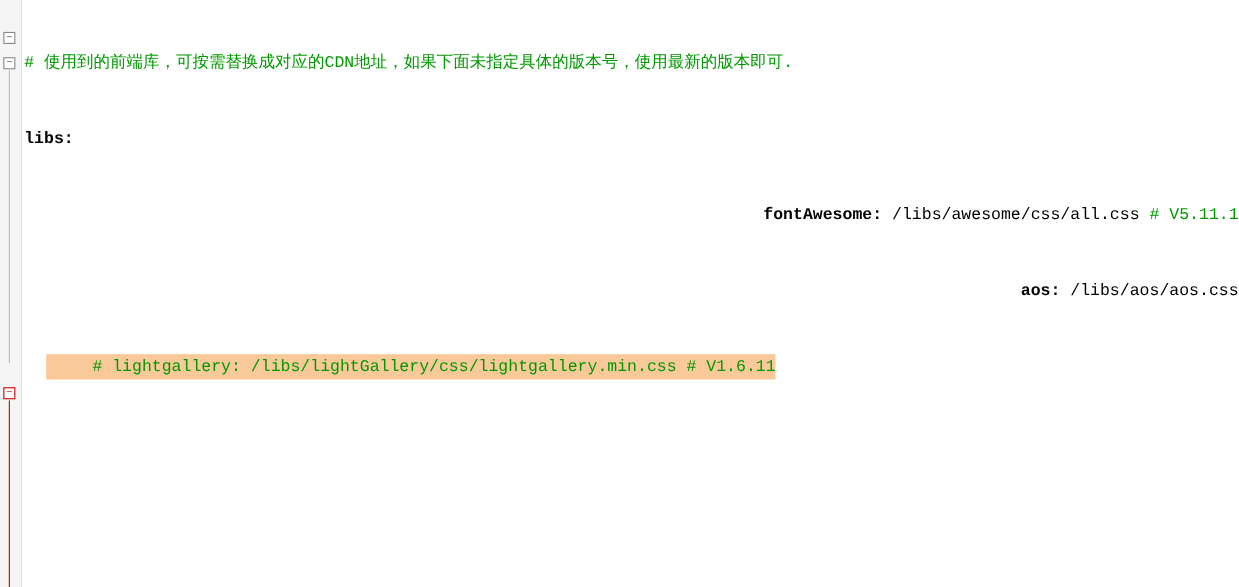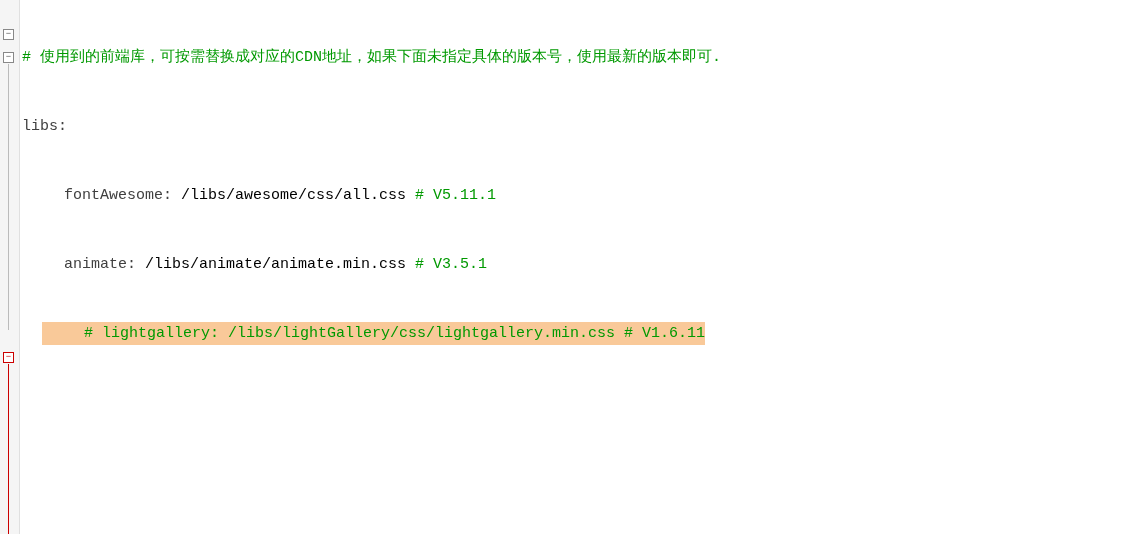--- a/index.html
+++ b/index.html
@@ -43,45 +43,45 @@
   }
   .fold-line.red { background: #c00; }
   .code {
     flex: 1;
     padding-left: 2px;
     white-space: pre;
     position: relative;
   }
   .line { height: 23px; position: relative; }
   .comment { color: #009900; }
-  .key { color: #404040; font-weight: normal; }
+  .key { color: #000000; font-weight: bold; }
   .value { color: #000; }
   .hl-orange {
     background: #f9c999;
     display: inline-block;
   }
   .indent1 { padding-left: 22px; }
-  .indent2 { padding-left: 42px; }
+  .indent2 { padding-left: 42px; text-align: right; }
 </style>
 </head>
 <body>
 
 <div class="gutter">
   <div class="fold-marker minus" style="top:29px;"></div>
   <div class="fold-marker minus" style="top:52px;"></div>
   <div class="fold-line" style="top:64px; height:266px;"></div>
   <div class="fold-marker minus red" style="top:352px;"></div>
   <div class="fold-line red" style="top:364px; height:170px;"></div>
 </div>
 
 <div class="code">
   <div class="line"><span class="comment"># 使用到的前端库，可按需替换成对应的CDN地址，如果下面未指定具体的版本号，使用最新的版本即可.</span></div>
   <div class="line"><span class="key">libs:</span></div>
   <div class="line indent2"><span class="key">fontAwesome:</span><span class="value"> /libs/awesome/css/all.css </span><span class="comment"># V5.11.1</span></div>
-  <div class="line indent2"><span class="key">animate:</span><span class="value"> /libs/animate/animate.min.css </span><span class="comment"># V3.5.1</span></div>
+  <div class="line indent2"><span class="key">aos:</span><span class="value"> /libs/aos/aos.css</span></div>
   <div class="line"><span class="hl-orange" style="margin-left:20px; padding-left:42px;"><span class="comment"># lightgallery: /libs/lightGallery/css/lightgallery.min.css # V1.6.11</span></span></div>
   
   
   
   
   
   
   
   
   

